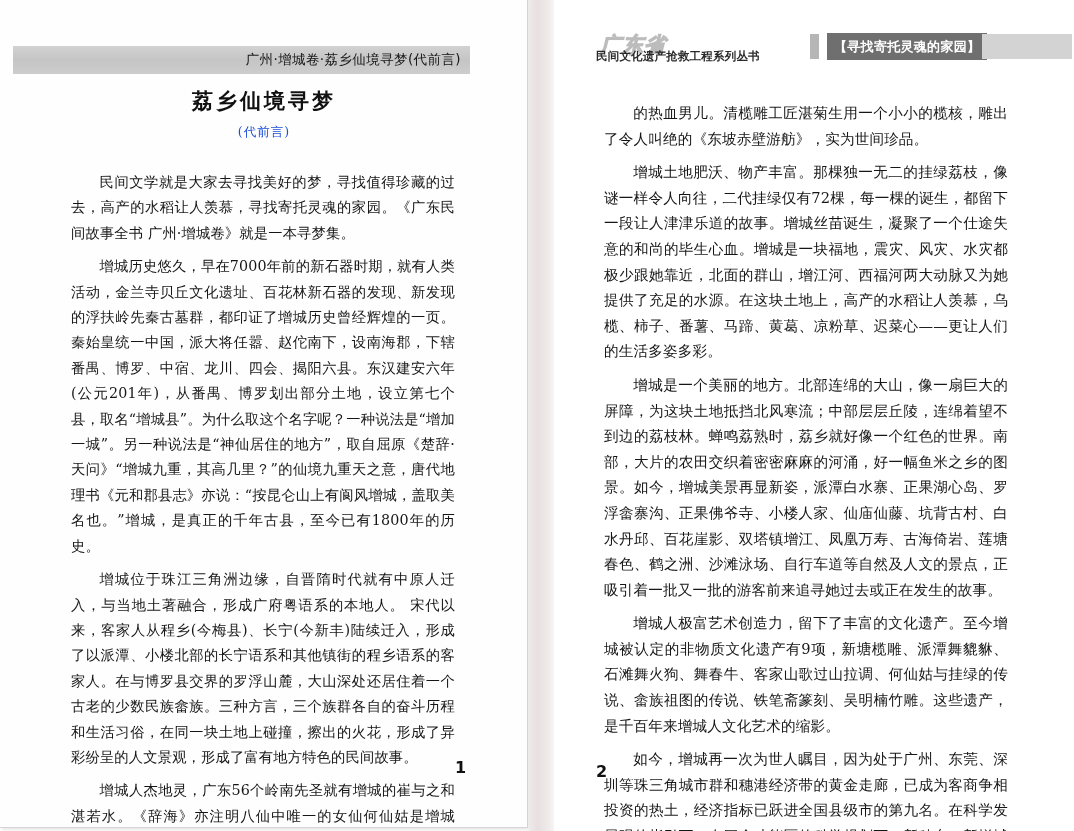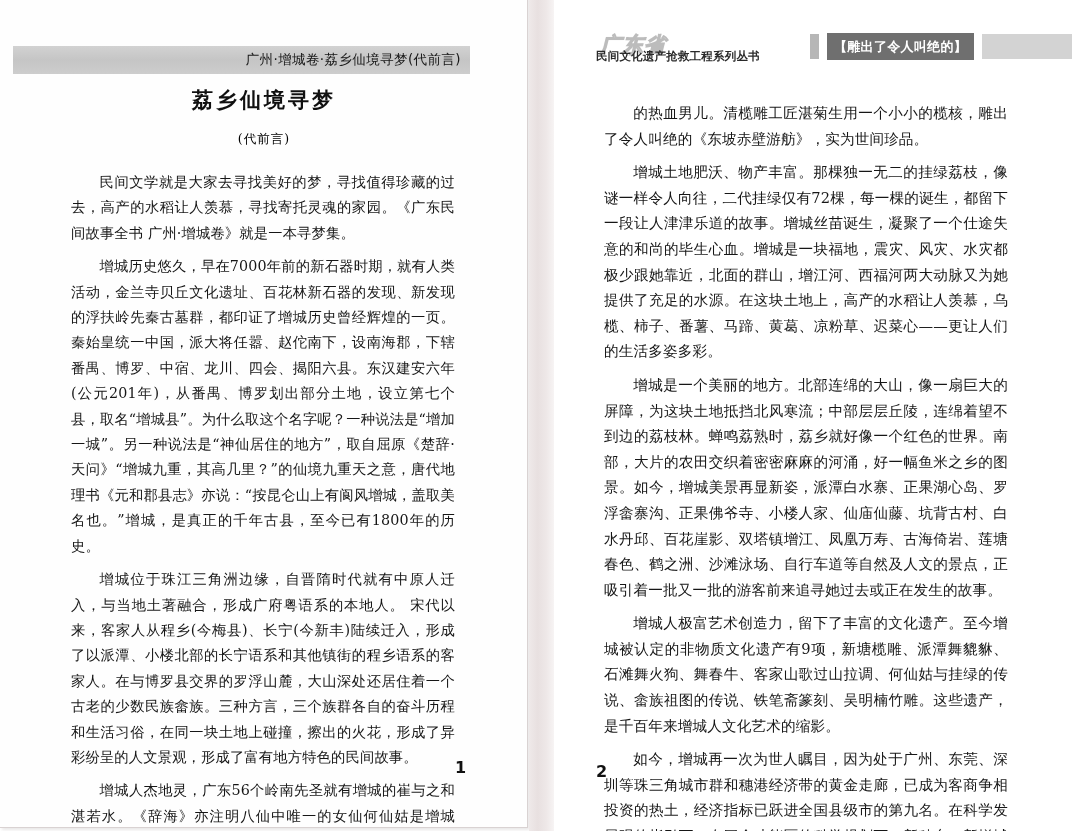--- a/index.html
+++ b/index.html
@@ -85,33 +85,33 @@
 
   
   .title-block {
     position: absolute;
     left: 0;
     top: 88px;
     width: 528px;
     text-align: center;
   }
   .doc-title {
-    font-family: Liberation Serif, serif;
+    font-family: Liberation Sans, sans-serif;
     font-size: 21px;
     font-weight: 700;
     color: #101010;
     letter-spacing: 3px;
     line-height: 1.2;
   }
   .doc-subtitle {
-    margin-top: 18px;
+    margin-top: 11px;
     font-family: "DejaVu Serif", "Liberation Serif", serif;
     font-size: 12.5px;
     font-weight: 400;
-    color: #000000;
+    color: #1d4ed8;
     letter-spacing: 1px;
   }
 
   
   .bodycol {
     position: absolute;
     font-family: "DejaVu Serif", "Liberation Serif", serif;
     color: #161616;
     text-align: justify;
     text-justify: inter-ideograph;
@@ -253,21 +253,21 @@
 
   <div class="page-right"></div>
 
   <div class="rp-header">
     <div class="series-stack">
       <div class="series-watermark">广东省</div>
       <div class="series-name">民间文化遗产抢救工程系列丛书</div>
     </div>
     <div class="tab-chip"></div>
     <div class="title-chip">
-      <span class="title-chip-text">【雕出了令人叫绝的】</span>
+      <span class="title-chip-text">【寻找寄托灵魂的家园】</span>
     </div>
     <div class="trail-bar"></div>
   </div>
 
   <div class="bodycol right">
     <p>的热血男儿。清榄雕工匠湛菊生用一个小小的榄核，雕出了令人叫绝的《东坡赤壁游舫》，实为世间珍品。</p>
     <p>增城土地肥沃、物产丰富。那棵独一无二的挂绿荔枝，像谜一样令人向往，二代挂绿仅有72棵，每一棵的诞生，都留下一段让人津津乐道的故事。增城丝苗诞生，凝聚了一个仕途失意的和尚的毕生心血。增城是一块福地，震灾、风灾、水灾都极少跟她靠近，北面的群山，增江河、西福河两大动脉又为她提供了充足的水源。在这块土地上，高产的水稻让人羡慕，乌榄、柿子、番薯、马蹄、黄葛、凉粉草、迟菜心——更让人们的生活多姿多彩。</p>
     <p>增城是一个美丽的地方。北部连绵的大山，像一扇巨大的屏障，为这块土地抵挡北风寒流；中部层层丘陵，连绵着望不到边的荔枝林。蝉鸣荔熟时，荔乡就好像一个红色的世界。南部，大片的农田交织着密密麻麻的河涌，好一幅鱼米之乡的图景。如今，增城美景再显新姿，派潭白水寨、正果湖心岛、罗浮畲寨沟、正果佛爷寺、小楼人家、仙庙仙藤、坑背古村、白水丹邱、百花崖影、双塔镇增江、凤凰万寿、古海倚岩、莲塘春色、鹤之洲、沙滩泳场、自行车道等自然及人文的景点，正吸引着一批又一批的游客前来追寻她过去或正在发生的故事。</p>
     <p>增城人极富艺术创造力，留下了丰富的文化遗产。至今增城被认定的非物质文化遗产有9项，新塘榄雕、派潭舞貔貅、石滩舞火狗、舞春牛、客家山歌过山拉调、何仙姑与挂绿的传说、畲族祖图的传说、铁笔斋篆刻、吴明楠竹雕。这些遗产，是千百年来增城人文化艺术的缩影。</p>
     <p>如今，增城再一次为世人瞩目，因为处于广州、东莞、深圳等珠三角城市群和穗港经济带的黄金走廊，已成为客商争相投资的热土，经济指标已跃进全国县级市的第九名。在科学发展观的指引下，在三个功能区的科学规划下，新穗东、新增城正以飞快的速度发展，增城，正在续写一个又一个令人惊叹的神话。</p>

